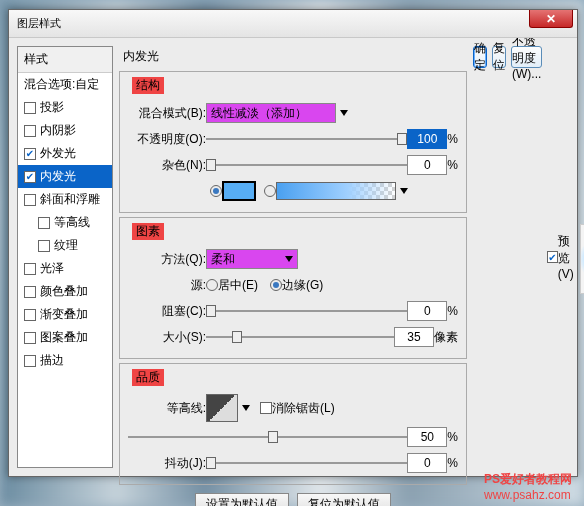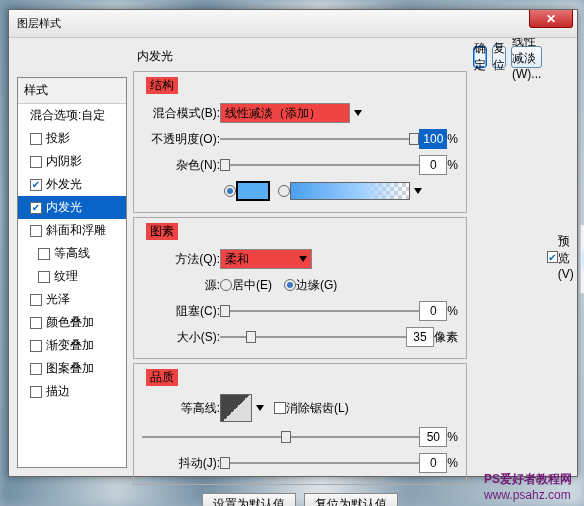--- a/index.html
+++ b/index.html
@@ -3,51 +3,51 @@
 <meta charset="utf-8">
 <style>
 * { box-sizing: border-box; margin: 0; padding: 0; font-family: "Microsoft YaHei", SimSun, sans-serif; font-size: 12px; }
 body { background: linear-gradient(180deg, #8aa5b8 0%, #c8d4dc 40%, #9ab0c0 100%); width: 584px; height: 506px; position: relative; }
 .blurbg { position: absolute; inset: 0; background: linear-gradient(90deg, #6a8ba0 0%, #c5d2da 20%, #7590a4 35%, #e0e6ea 55%, #8aa0b0 70%, #d0dce4 100%); filter: blur(6px); }
 .window { position: absolute; left: 8px; top: 9px; width: 570px; height: 468px; background: #ececec; border: 1px solid #666; box-shadow: 0 0 8px rgba(0,0,0,.4); }
 .titlebar { height: 28px; background: linear-gradient(#f8f8f8,#e4e4e4); border-bottom: 1px solid #c8c8c8; display: flex; align-items: center; padding: 0 8px; position: relative; }
 .titlebar .title { font-size: 11px; color: #000; }
 .closebtn { position: absolute; right: 4px; top: 0; width: 44px; height: 18px; background: linear-gradient(#e57373,#c62828); border: 1px solid #8b0000; border-top: none; border-radius: 0 0 3px 3px; display: flex; align-items: center; justify-content: center; color: #fff; font-weight: bold; }
 .content { display: flex; height: calc(100% - 28px); padding: 8px; gap: 6px; }
-.sidebar { width: 110px; border: 1px solid #888; background: #fff; margin-top: 31px; }
+.sidebar { width: 96px; border: 1px solid #888; background: #fff; }
 .sidebar-header { padding: 4px 6px; border-bottom: 1px solid #ccc; background: #f0f0f0; }
-.sidebar-item { padding: 3px 12px; display: flex; align-items: center; gap: 4px; cursor: pointer; }
+.sidebar-item { padding: 3px 6px; display: flex; align-items: center; gap: 4px; cursor: pointer; }
 .sidebar-item.selected { background: #0a64c8; color: #fff; }
 .middle { flex: 1; display: flex; flex-direction: column; gap: 4px; }
 .fieldset { border: 1px solid #aaa; padding: 6px 8px; }
 .fieldset-title { margin: -12px 18px 4px 4px; background: #ef4444; padding: 0 4px; display: inline-block; }
 .row { display: flex; align-items: center; gap: 0; margin: 4px 0; min-height: 22px; }
 .label { text-align: right; min-width: 78px; }
-select, .combo { border: 1px solid #888; background: #ef4444; height: 20px; padding: 0 4px; }
+select, .combo { border: 1px solid #888; background: #d946ef; height: 20px; padding: 0 4px; }
 .slider { flex: 1; height: 16px; position: relative; }
 .slider-track { position: absolute; top: 7px; left: 0; right: 0; height: 2px; background: #999; }
 .slider-thumb { position: absolute; top: 2px; width: 10px; height: 12px; background: #eee; border: 1px solid #666; }
-.numbox { width: 28px; height: 20px; border: 1px solid #888; text-align: center; background: #fff; display: inline-flex; align-items: center; justify-content: center; }
+.numbox { width: 40px; height: 20px; border: 1px solid #888; text-align: center; background: #fff; display: inline-flex; align-items: center; justify-content: center; }
 .numbox.selected { background: #0a64c8; color: #fff; border-color: #0a64c8; }
 .colorswatch { width: 34px; height: 20px; border: 2px solid #000; background: #57aef5; }
 .gradient { width: 120px; height: 18px; border: 1px solid #666; background: linear-gradient(90deg, #4aa0f0 0%, #a0d0ff 60%, rgba(255,255,255,.1) 100%), repeating-conic-gradient(#ccc 0 25%, #fff 0 50%) 50%/8px 8px; }
 .radio { width: 12px; height: 12px; border: 1px solid #666; border-radius: 50%; display: inline-flex; align-items: center; justify-content: center; }
 .radio.checked::after { content: ""; width: 6px; height: 6px; background: #3a78c0; border-radius: 50%; }
 .cb { width: 12px; height: 12px; border: 1px solid #666; display: inline-flex; align-items: center; justify-content: center; background: #fff; }
 .cb.checked::after { content: "✔"; font-size: 10px; color: #0a64c8; }
 .contour { width: 32px; height: 28px; border: 1px solid #666; background: linear-gradient(135deg, #444 0 50%, #ddd 50% 100%); }
 .rightcol { width: 96px; display: flex; flex-direction: row; gap: 5px; align-items: stretch; }
 .btn { height: 22px; border: 1px solid #5a8cb8; border-radius: 3px; background: linear-gradient(#fdfdfd,#e2eef8); display: flex; align-items: center; justify-content: center; cursor: pointer; }
 .btn.primary { border: 1px solid #0a64c8; box-shadow: 0 0 0 1px #6ab0ff inset; }
 .preview-pane { width: 70px; height: 70px; background: #f4f4f4; border: 1px solid #ccc; margin-top: 4px; align-self: center; display: flex; align-items: center; justify-content: center; }
 .preview-glow { width: 38px; height: 38px; background: radial-gradient(circle, #fff 0%, #e8f6ff 40%, #cfeaff 60%, rgba(255,255,255,0) 80%); }
 .bottom-btns { display: flex; gap: 8px; justify-content: center; margin-top: 4px; }
 .grpbtn { height: 22px; padding: 0 10px; border: 1px solid #888; background: linear-gradient(#f8f8f8,#e0e0e0); cursor: pointer; display: flex; align-items: center; }
 .arrow { width: 0; height: 0; border-left: 4px solid transparent; border-right: 4px solid transparent; border-top: 6px solid #000; display: inline-block; margin-left: 4px; }
-.watermark { position: absolute; right: 12px; bottom: 4px; color: #701a75; font-weight: bold; font-size: 13px; }
+.watermark { position: absolute; right: 12px; bottom: 4px; color: #ef4444; font-weight: bold; font-size: 13px; }
 .watermark .url { font-size: 12px; font-weight: normal; }
 .indent { padding-left: 20px; }
 </style>
 </head>
 <body>
 
 <div class="blurbg"></div>
 
 <div class="window">
   <div class="titlebar">
@@ -233,21 +233,21 @@
     </div>
 
     <div class="rightcol">
       <div class="btn primary">
           <span>确定</span>
         </div>
       <div class="btn">
           <span>复位</span>
         </div>
       <div class="btn">
-          <span>线性减淡(W)...</span>
+          <span>不透明度(W)...</span>
         </div>
       <div class="row" style="justify-content:center;">
         <span class="cb checked"></span>
         <span>预览(V)</span>
       </div>
       <div class="preview-pane">
         <div class="preview-glow"></div>
       </div>
     </div>
 

